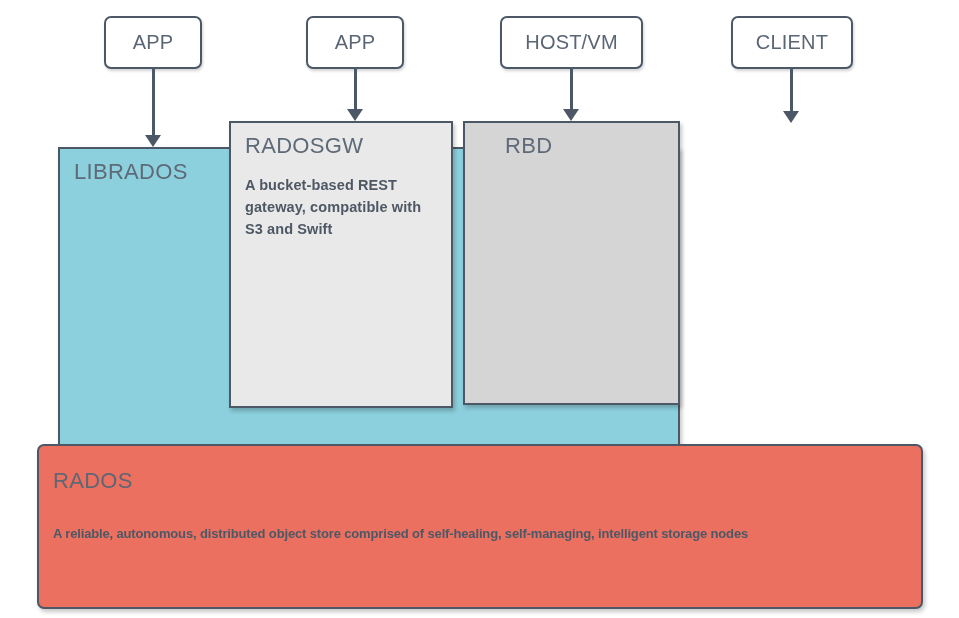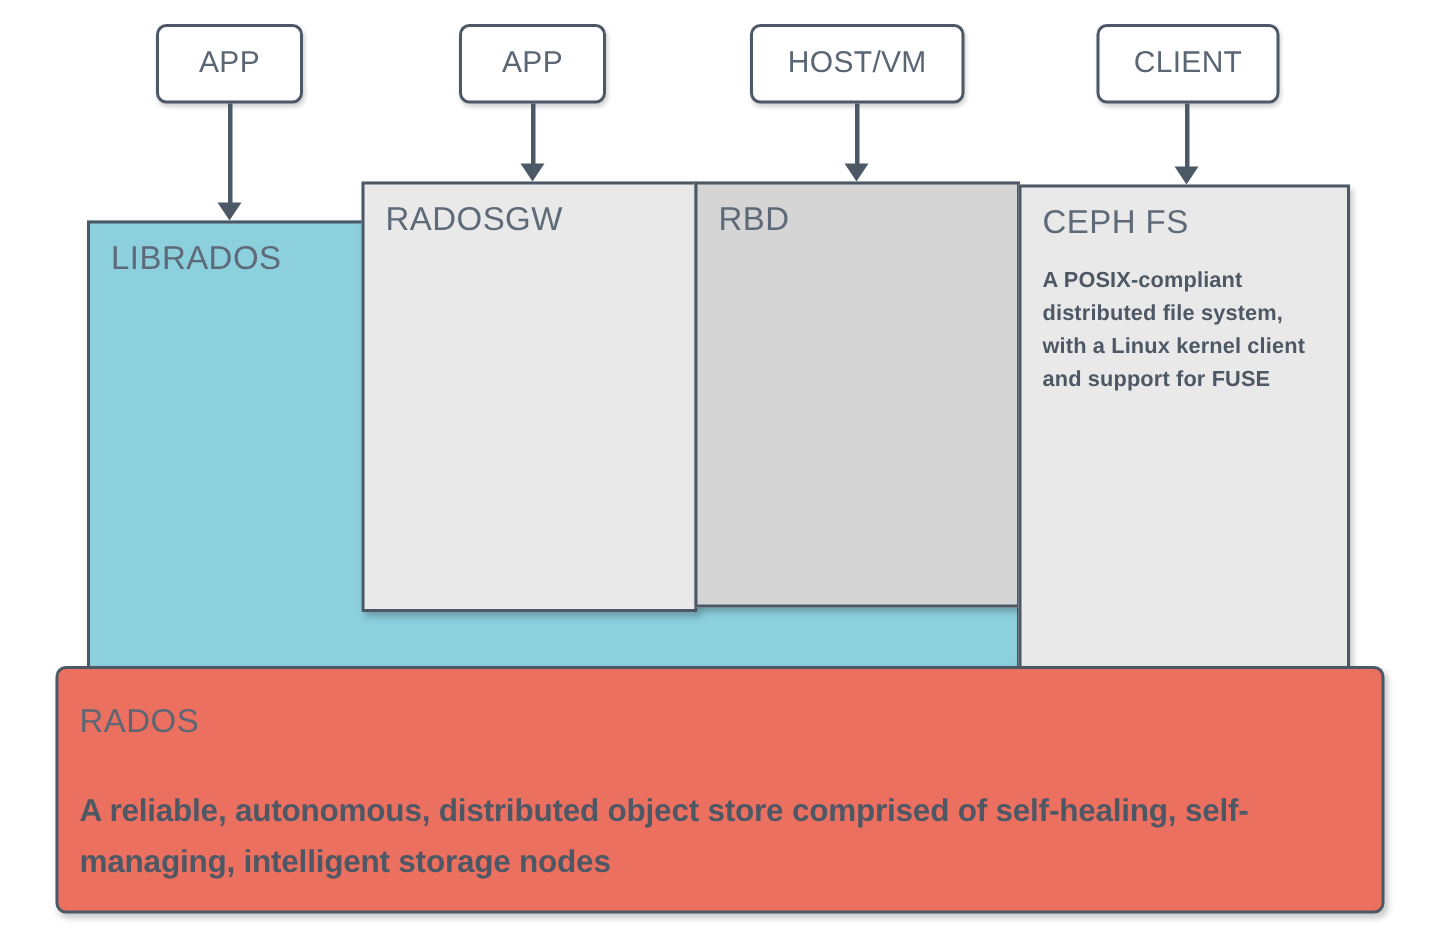--- a/index.html
+++ b/index.html
@@ -99,21 +99,21 @@
     font-size: 22px;
     letter-spacing: 0.3px;
     white-space: nowrap;
   }
   #rados .rados-body {
     position: absolute;
     left: 14px;
     top: 78px;
     right: 16px;
     color: #4e5865;
-    font-size: 21px;
+    font-size: 13px;
     font-weight: bold;
     line-height: 1.6;
     letter-spacing: -0.15px;
   }
 </style>
 </head>
 <body>
 
 <div id="canvas">
 
@@ -141,37 +141,32 @@
 
   <div class="arrow-stem" style="left:790px; top:69px; height:44px;"></div>
   <div class="arrow-head" style="left:783px; top:111px;"></div>
 
   <div class="svc" id="librados" style="left:58px; top:147px; width:622px; height:324px;">
     <div class="svc-inner" style="width:165px;">
       <div class="svc-title">LIBRADOS</div>
     </div>
   </div>
 
-  <div class="svc" id="radosgw" style="left:241px; top:121px; width:224px; height:287px;">
+  <div class="svc" id="radosgw" style="left:229px; top:121px; width:224px; height:287px;">
     <div class="svc-inner">
       <div class="svc-title">RADOSGW</div>
+      <div class="svc-body">A bucket-based REST gateway, compatible with S3 and Swift</div>
     </div>
   </div>
 
-  <div class="svc" id="rbd" style="left:463px; top:121px; width:217px; height:284px;">
+  <div class="svc" id="rbd" style="left:463px; top:121px; width:217px; height:284px;padding-left:26px;">
     <div class="svc-inner">
       <div class="svc-title">RBD</div>
     </div>
   </div>
 
-  <div class="svc" id="cephfs" style="left:679px; top:123px; width:221px; height:343px;">
-    <div class="svc-inner">
-      <div class="svc-title">CEPH FS</div>
-      <div class="svc-body">A POSIX-compliant distributed file system, with a Linux kernel client and support for FUSE</div>
-    </div>
-  </div>
 
   <div id="rados" style="left:37px; top:444px; width:886px; height:165px;">
     <div class="rados-title">RADOS</div>
     <div class="rados-body">A reliable, autonomous, distributed object store comprised of self-healing, self-managing, intelligent storage nodes</div>
   </div>
 
 </div>
 
 </body></html>

